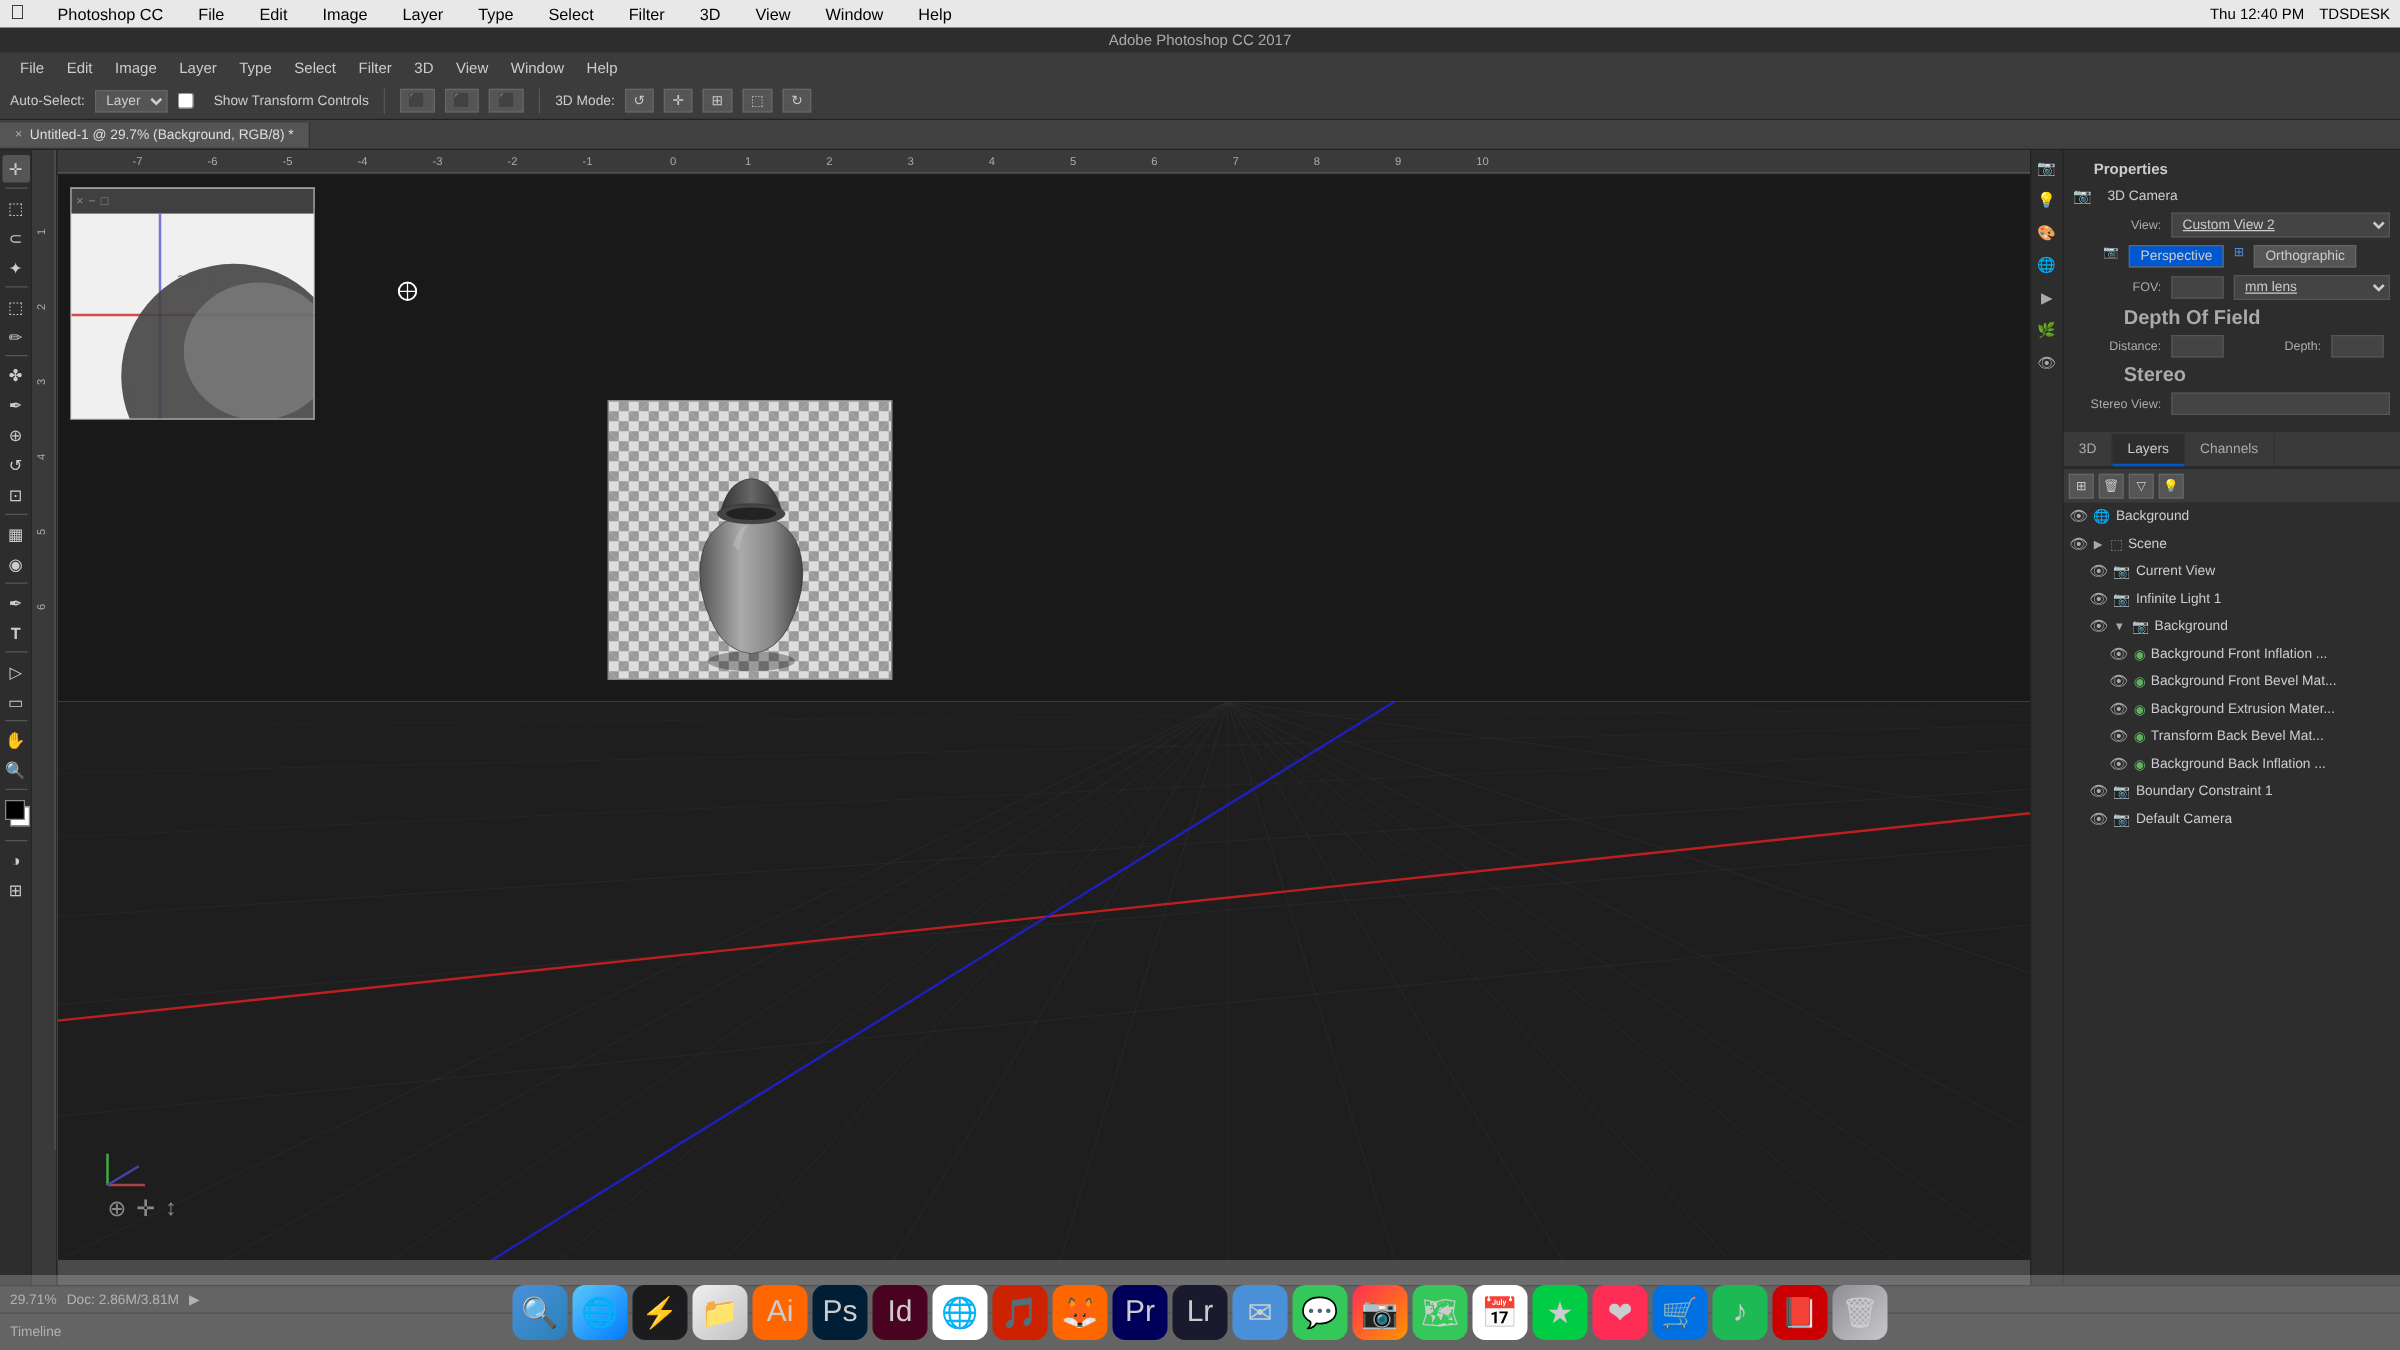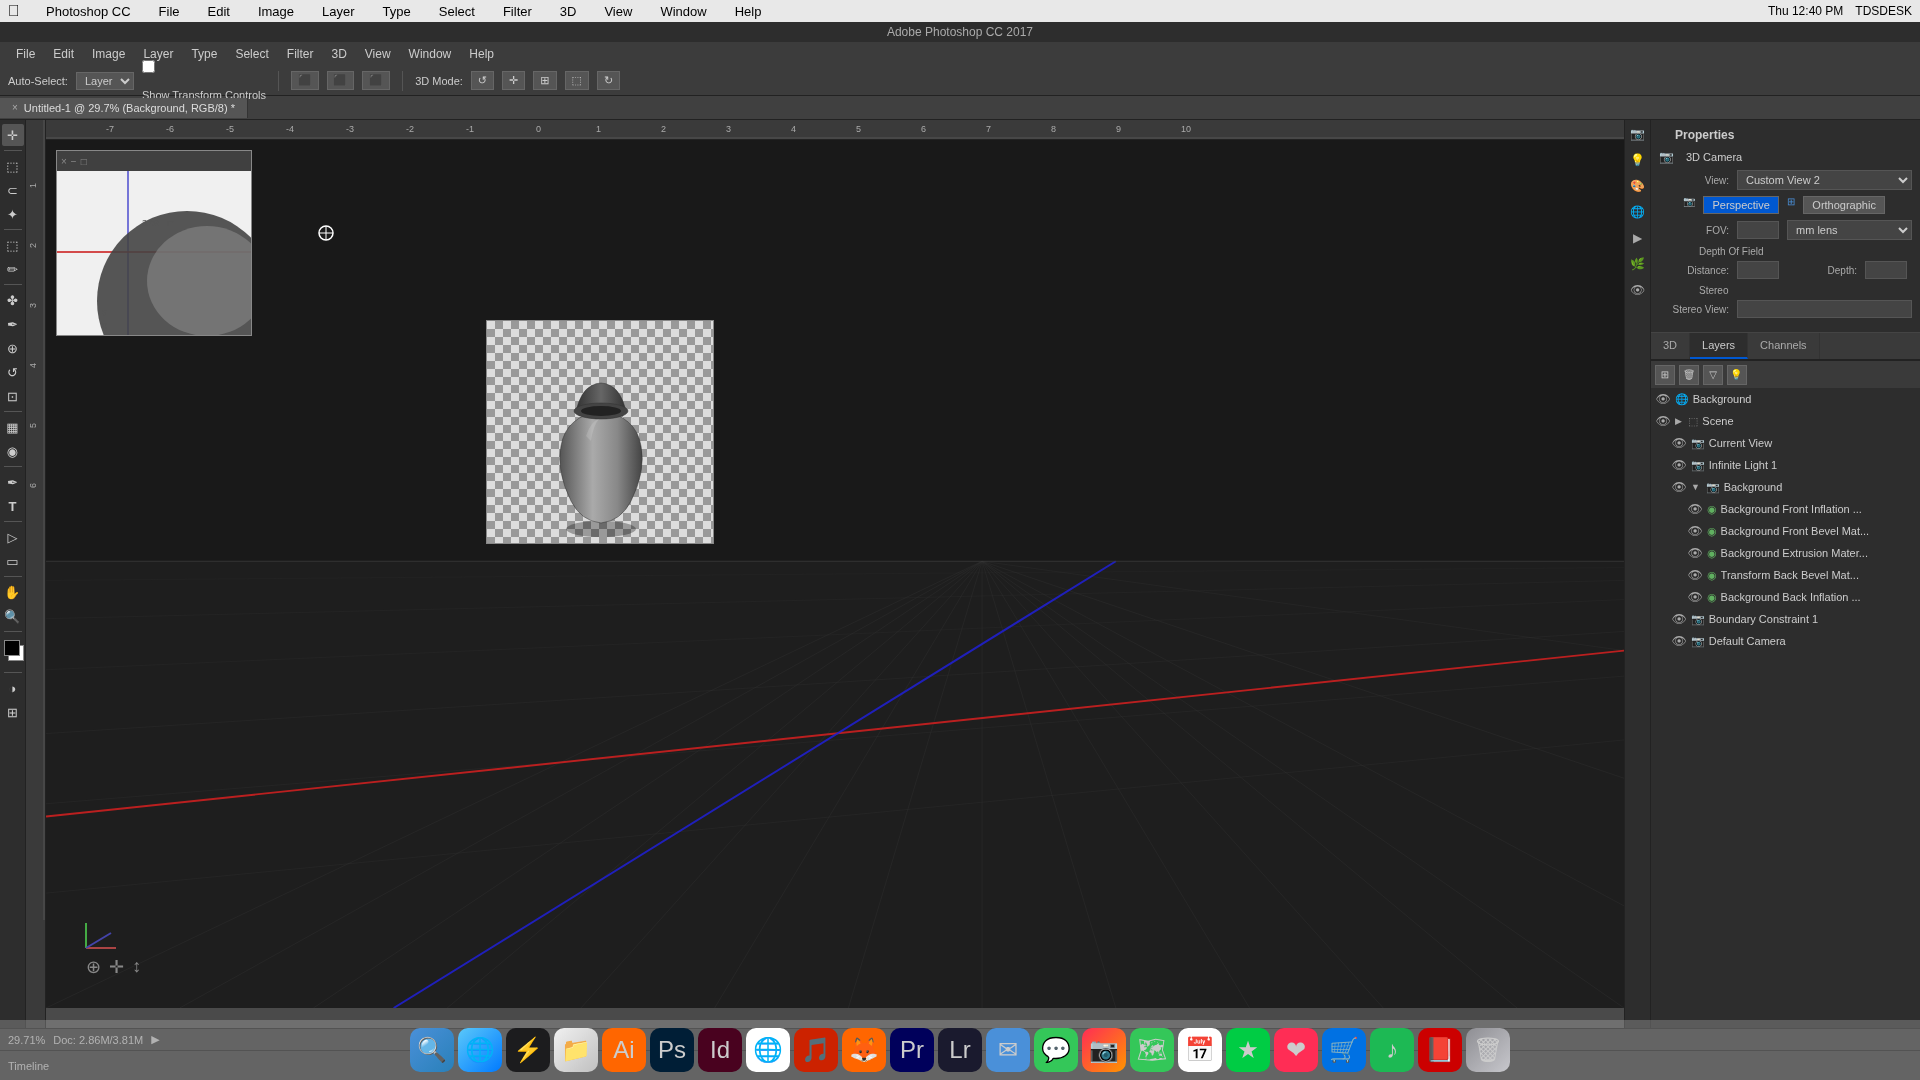--- a/index.html
+++ b/index.html
@@ -123,26 +123,26 @@
       border-left: 1px solid #222;
     }
 
     
     #properties-panel {
       padding: 8px; border-bottom: 1px solid #444;
     }
     .panel-header { color: #ccc; font-size: 12px; font-weight: 600; margin-bottom: 8px; margin-left: 16px; }
     .prop-row { display: flex; align-items: center; gap: 8px; margin-bottom: 6px; }
     .prop-label { color: #aaa; font-size: 10px; width: 70px; text-align: right; }
-    .prop-select { background: #444; border: 1px solid #555; color: #ccc; font-size: 11px; padding: 2px 4px; flex: 1; }
+    .prop-select { background: #444; border: 1px solid #555; color: #ccc; font-size: 11px; padding: 2px 4px; flex: 1; text-decoration: underline; }
     .prop-btn-group { display: flex; gap: 4px; }
     .prop-btn { background: #555; border: 1px solid #666; color: #ccc; padding: 2px 8px; font-size: 11px; cursor: pointer; }
     .prop-btn.active { background: #0058d1; }
     .prop-input { background: #444; border: 1px solid #555; color: #ccc; font-size: 11px; padding: 2px 20px; width: 60px; }
-    .prop-section { color: #aaa; font-size: 10px; font-weight: 400; margin: 6px 0 4px; padding-left: 40px; }
+    .prop-section { color: #aaa; font-size: 16px; font-weight: 700; margin: 6px 0 4px; padding-left: 40px; }
 
     
     #panel-tabs {
       display: flex; background: #3a3a3a; border-bottom: 1px solid #222;
     }
     .panel-tab { padding: 6px 12px; color: #aaa; font-size: 11px; cursor: pointer; border-right: 1px solid #333; }
     .panel-tab.active { color: #ccc; background: #2d2d2d; border-bottom: 2px solid #0058d1; }
 
     
     #layer-list { flex: 1; overflow-y: auto; }
@@ -232,21 +232,21 @@
   <span class="ps-menu">View</span>
   <span class="ps-menu">Window</span>
   <span class="ps-menu">Help</span>
 </div>
 
 <div id="options-bar">
   <span class="opt-label">Auto-Select:</span>
   <select class="opt-select">
     <option>Layer</option>
   </select>
-  <label style="display:flex;align-items:flex-start;gap:16px;color:#ccc;font-size:11px;flex-direction:column;">
+  <label style="display:flex;align-items:center;gap:16px;color:#ccc;font-size:11px;">
     <input type="checkbox" style="">
     <span>Show Transform Controls</span>
   </label>
   <div class="opt-separator"></div>
 
   <button class="opt-btn">⬛</button>
   <button class="opt-btn">⬛</button>
   <button class="opt-btn">⬛</button>
   <div class="opt-separator"></div>
   <span class="opt-label">3D Mode:</span>

